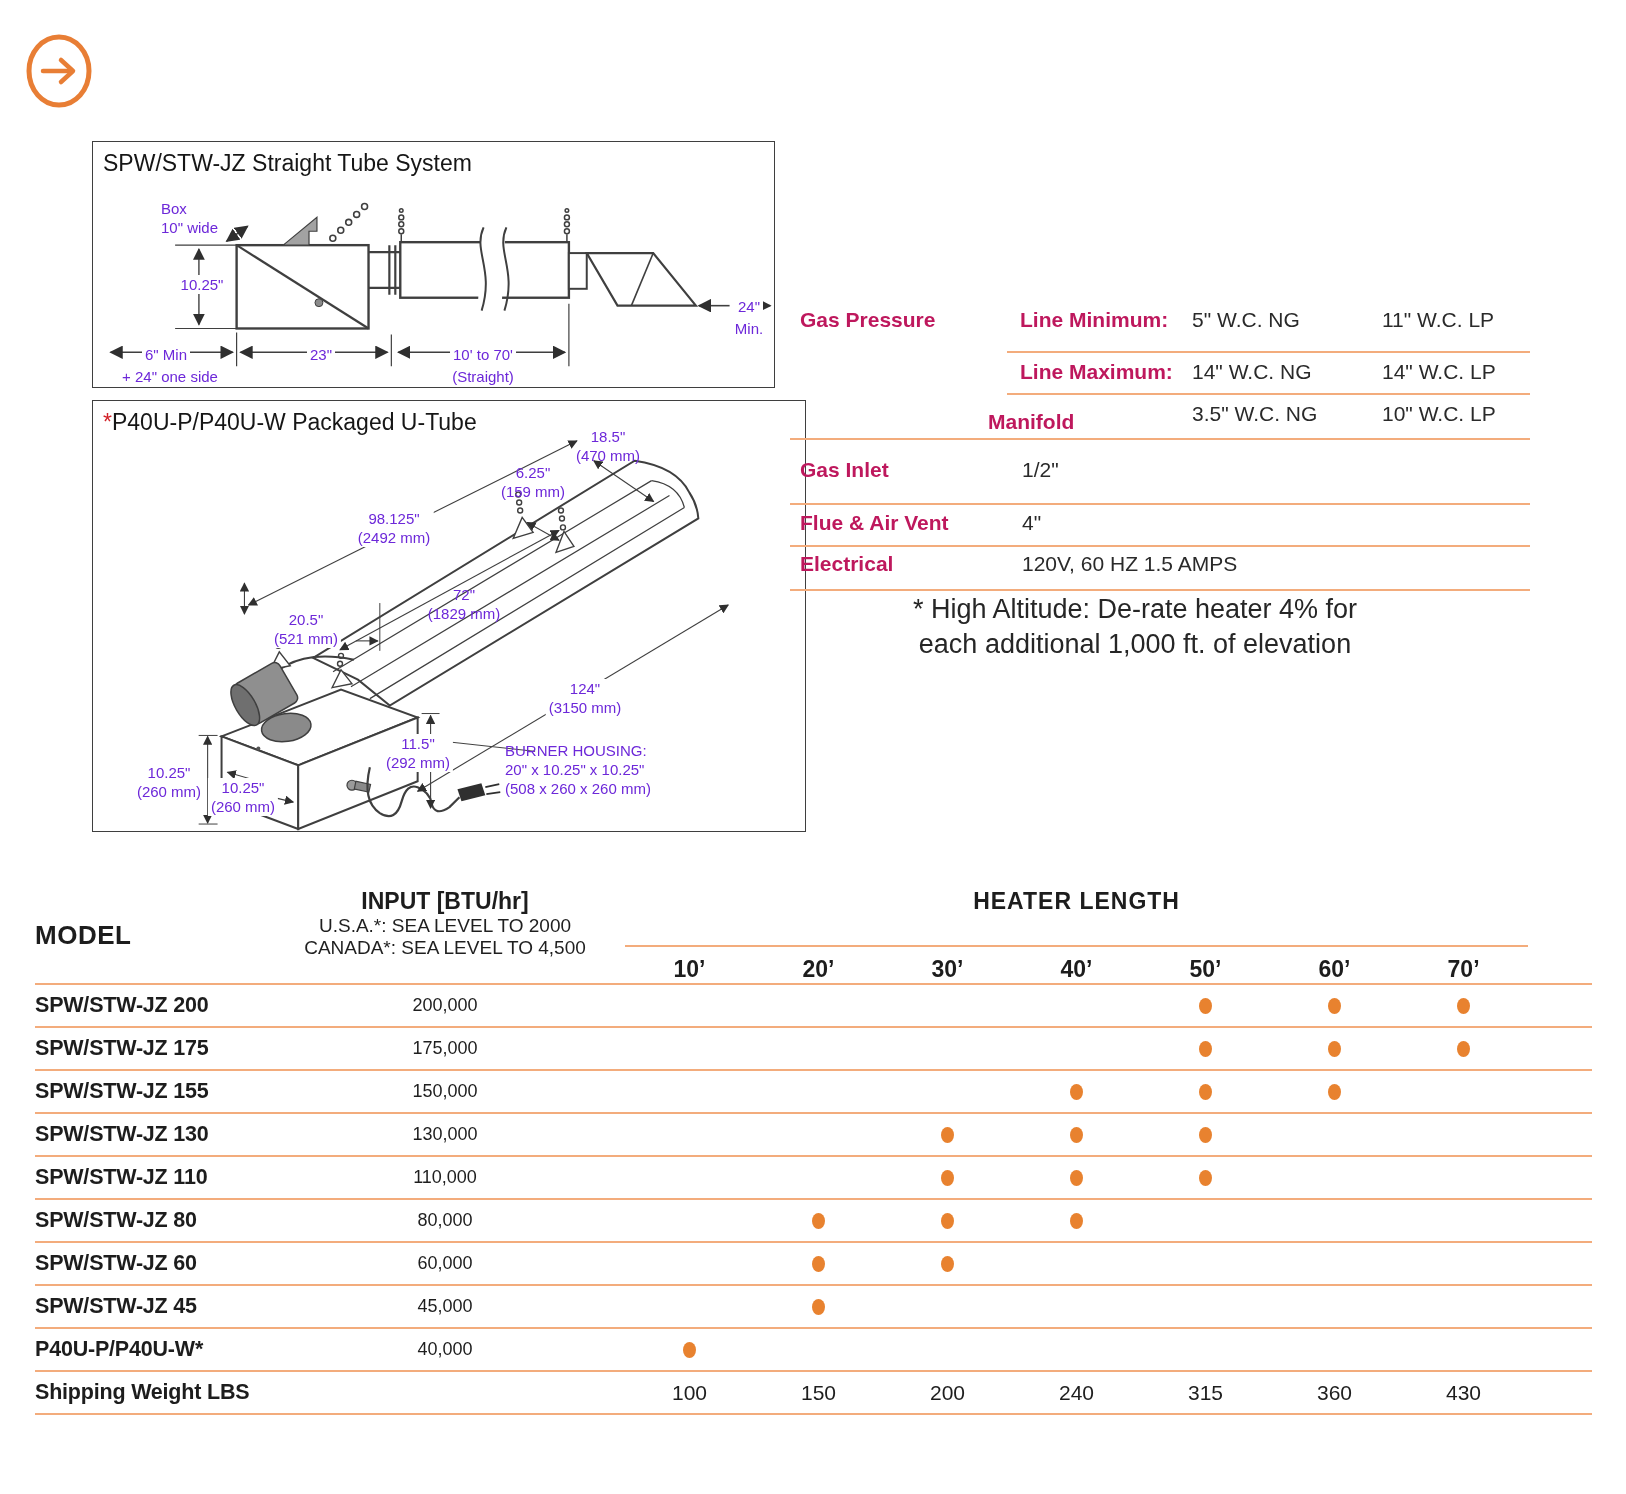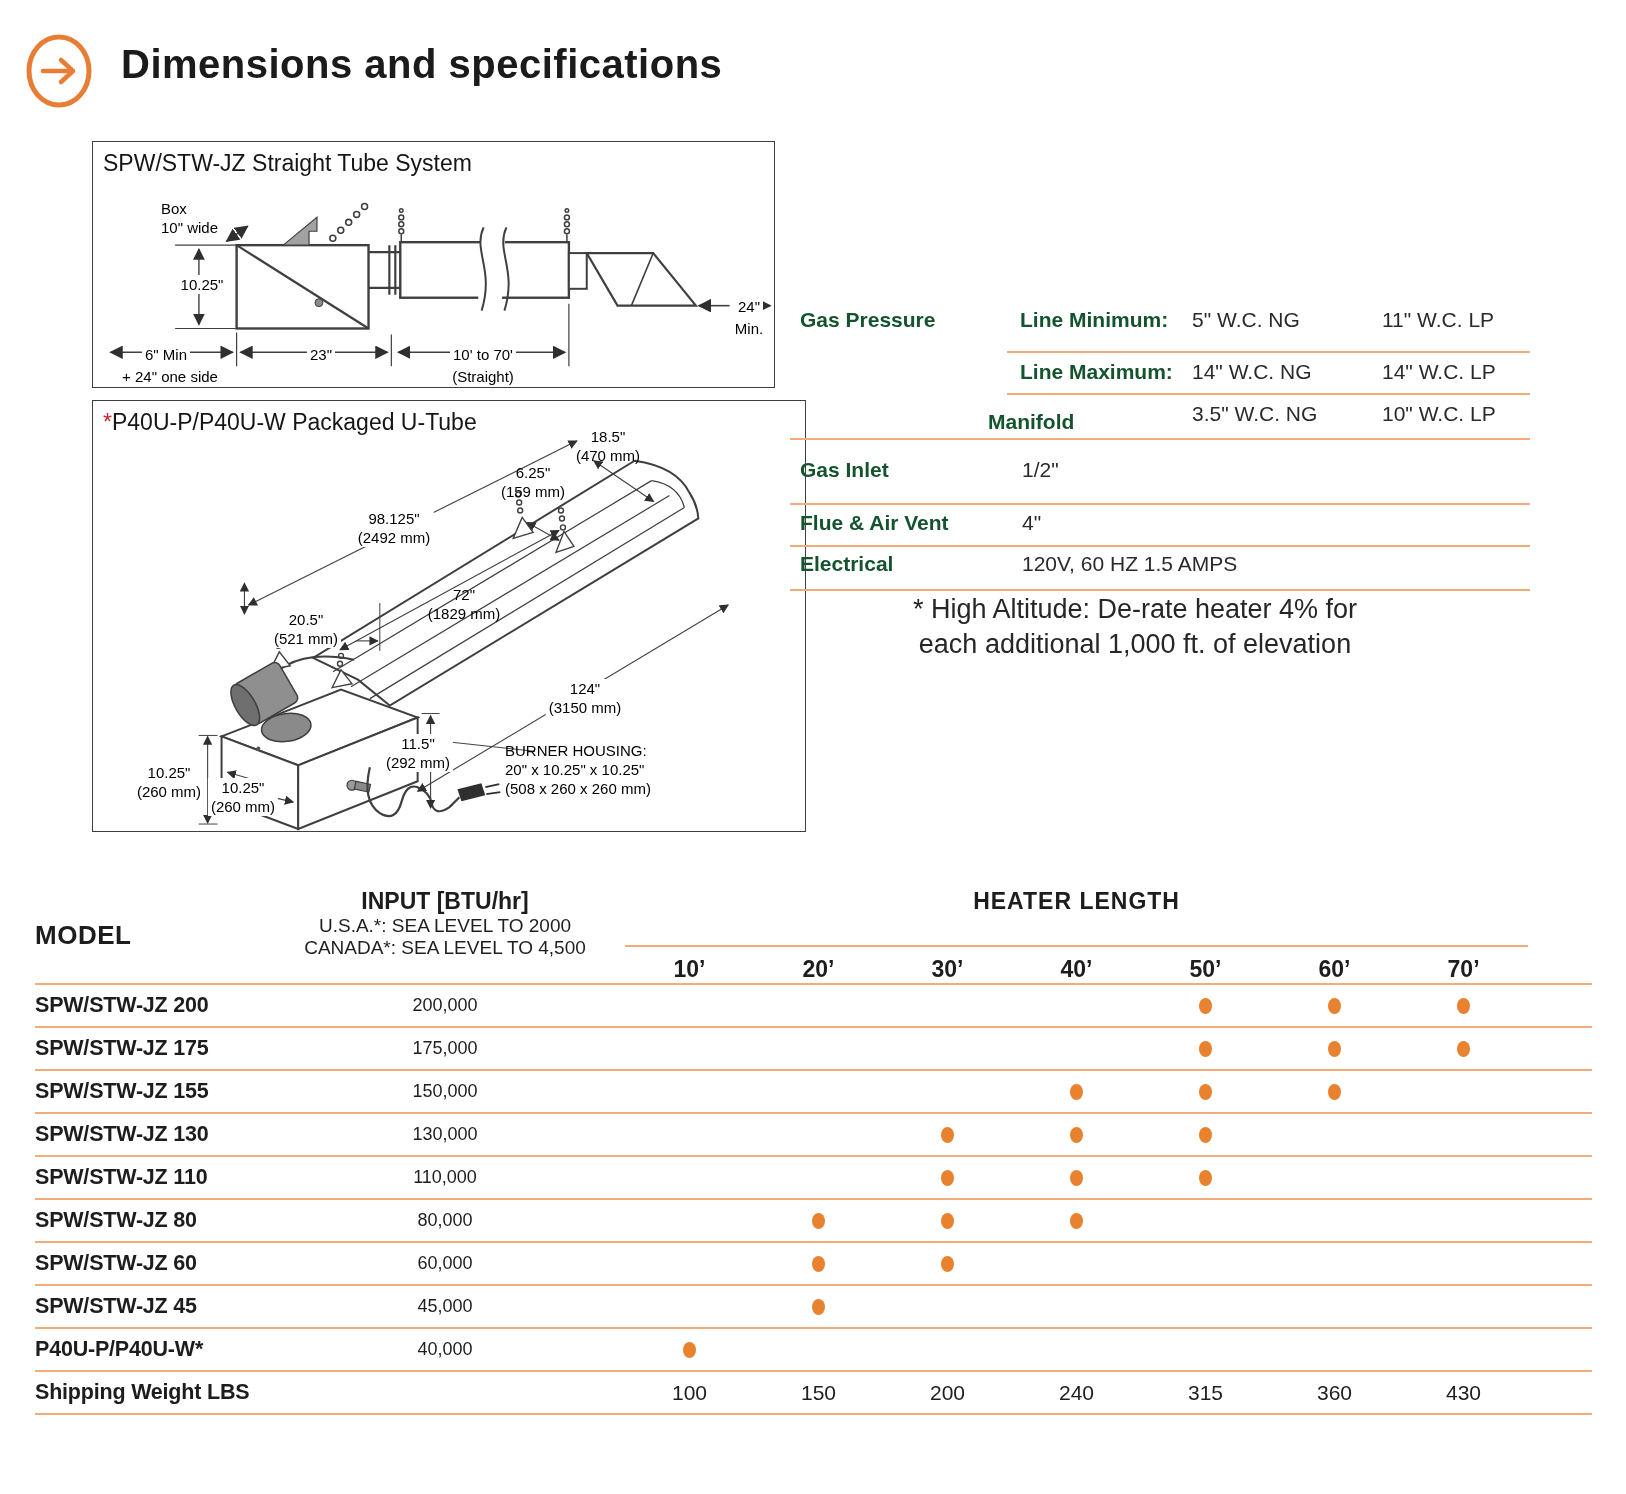--- a/index.html
+++ b/index.html
@@ -10,27 +10,27 @@
   .hdr-icon{position:absolute;left:20px;top:30px;}
   .page-title{position:absolute;left:121px;top:42px;margin:0;font-size:40px;font-weight:bold;letter-spacing:.5px;color:#1b1b1b;}
 
   
   .dg{position:absolute;background:#fff;border:1.5px solid #3f3f3f;box-sizing:border-box;}
   .dg1{left:92px;top:141px;width:683px;height:247px;}
   .dg2{left:92px;top:400px;width:714px;height:432px;}
   .dg svg.art{position:absolute;left:0;top:0;width:100%;height:100%;}
   .dg-title{position:absolute;left:10px;top:8px;font-size:23px;color:#161616;white-space:nowrap;}
   .red{color:#d2232a;}
-  .dlab{position:absolute;font-size:15px;line-height:19px;color:#000000;white-space:pre-line;}
+  .dlab{position:absolute;font-size:15px;line-height:19px;color:#6d28d9;white-space:pre-line;}
   .cl{transform:translateX(-50%);text-align:center;}
   .wbg{background:#fff;padding:0 3px;}
 
   
   .spec{position:absolute;font-size:21px;color:#2a2a2a;white-space:nowrap;}
-  .spec.b{font-weight:bold;color:#14532d;text-align:center;}
+  .spec.b{font-weight:bold;color:#be185d;text-align:center;}
   .rule{position:absolute;height:2px;background:#F3AC7C;}
 
   .note{position:absolute;left:835px;top:592px;width:600px;text-align:center;font-size:27px;line-height:35px;color:#262626;}
 
   
   .mtable{position:absolute;left:35px;top:888px;width:1557px;border-collapse:collapse;table-layout:fixed;}
   .mtable th,.mtable td{padding:0;margin:0;}
   .mtable thead th{border-bottom:2.5px solid #F3AC7C;}
   .mtable tbody td{border-bottom:2.5px solid #F3AC7C;height:41px;vertical-align:middle;}
   .th-model{vertical-align:middle;text-align:left;padding-left:12px;font-size:26px;font-weight:bold;letter-spacing:.5px;}
@@ -49,21 +49,20 @@
 </head>
 <body>
 
 <div class="page">
 
   <svg class="hdr-icon" width="78" height="82" viewBox="0 0 78 82">
     <ellipse cx="39" cy="41" rx="30" ry="34" fill="none" stroke="#E87E35" stroke-width="5"></ellipse>
     <line x1="23" y1="41" x2="50" y2="41" stroke="#E87E35" stroke-width="4.5" stroke-linecap="round"></line>
     <polyline points="41,30 53,41 41,52" fill="none" stroke="#E87E35" stroke-width="4.5" stroke-linecap="round" stroke-linejoin="round"></polyline>
   </svg>
-  <h1 class="page-title">Dimensions and specifications</h1>
 
   <div class="dg dg1">
     <svg class="art" viewBox="0 0 683 247">
       <defs>
         <marker id="ar" viewBox="0 0 10 10" refX="9" refY="5" markerWidth="8.5" markerHeight="8.5" orient="auto-start-reverse">
           <path d="M0,0 L10,5 L0,10 z" fill="#2f2f2f"></path>
         </marker>
       </defs>
       <g stroke="#3f3f3f" fill="none">
 

